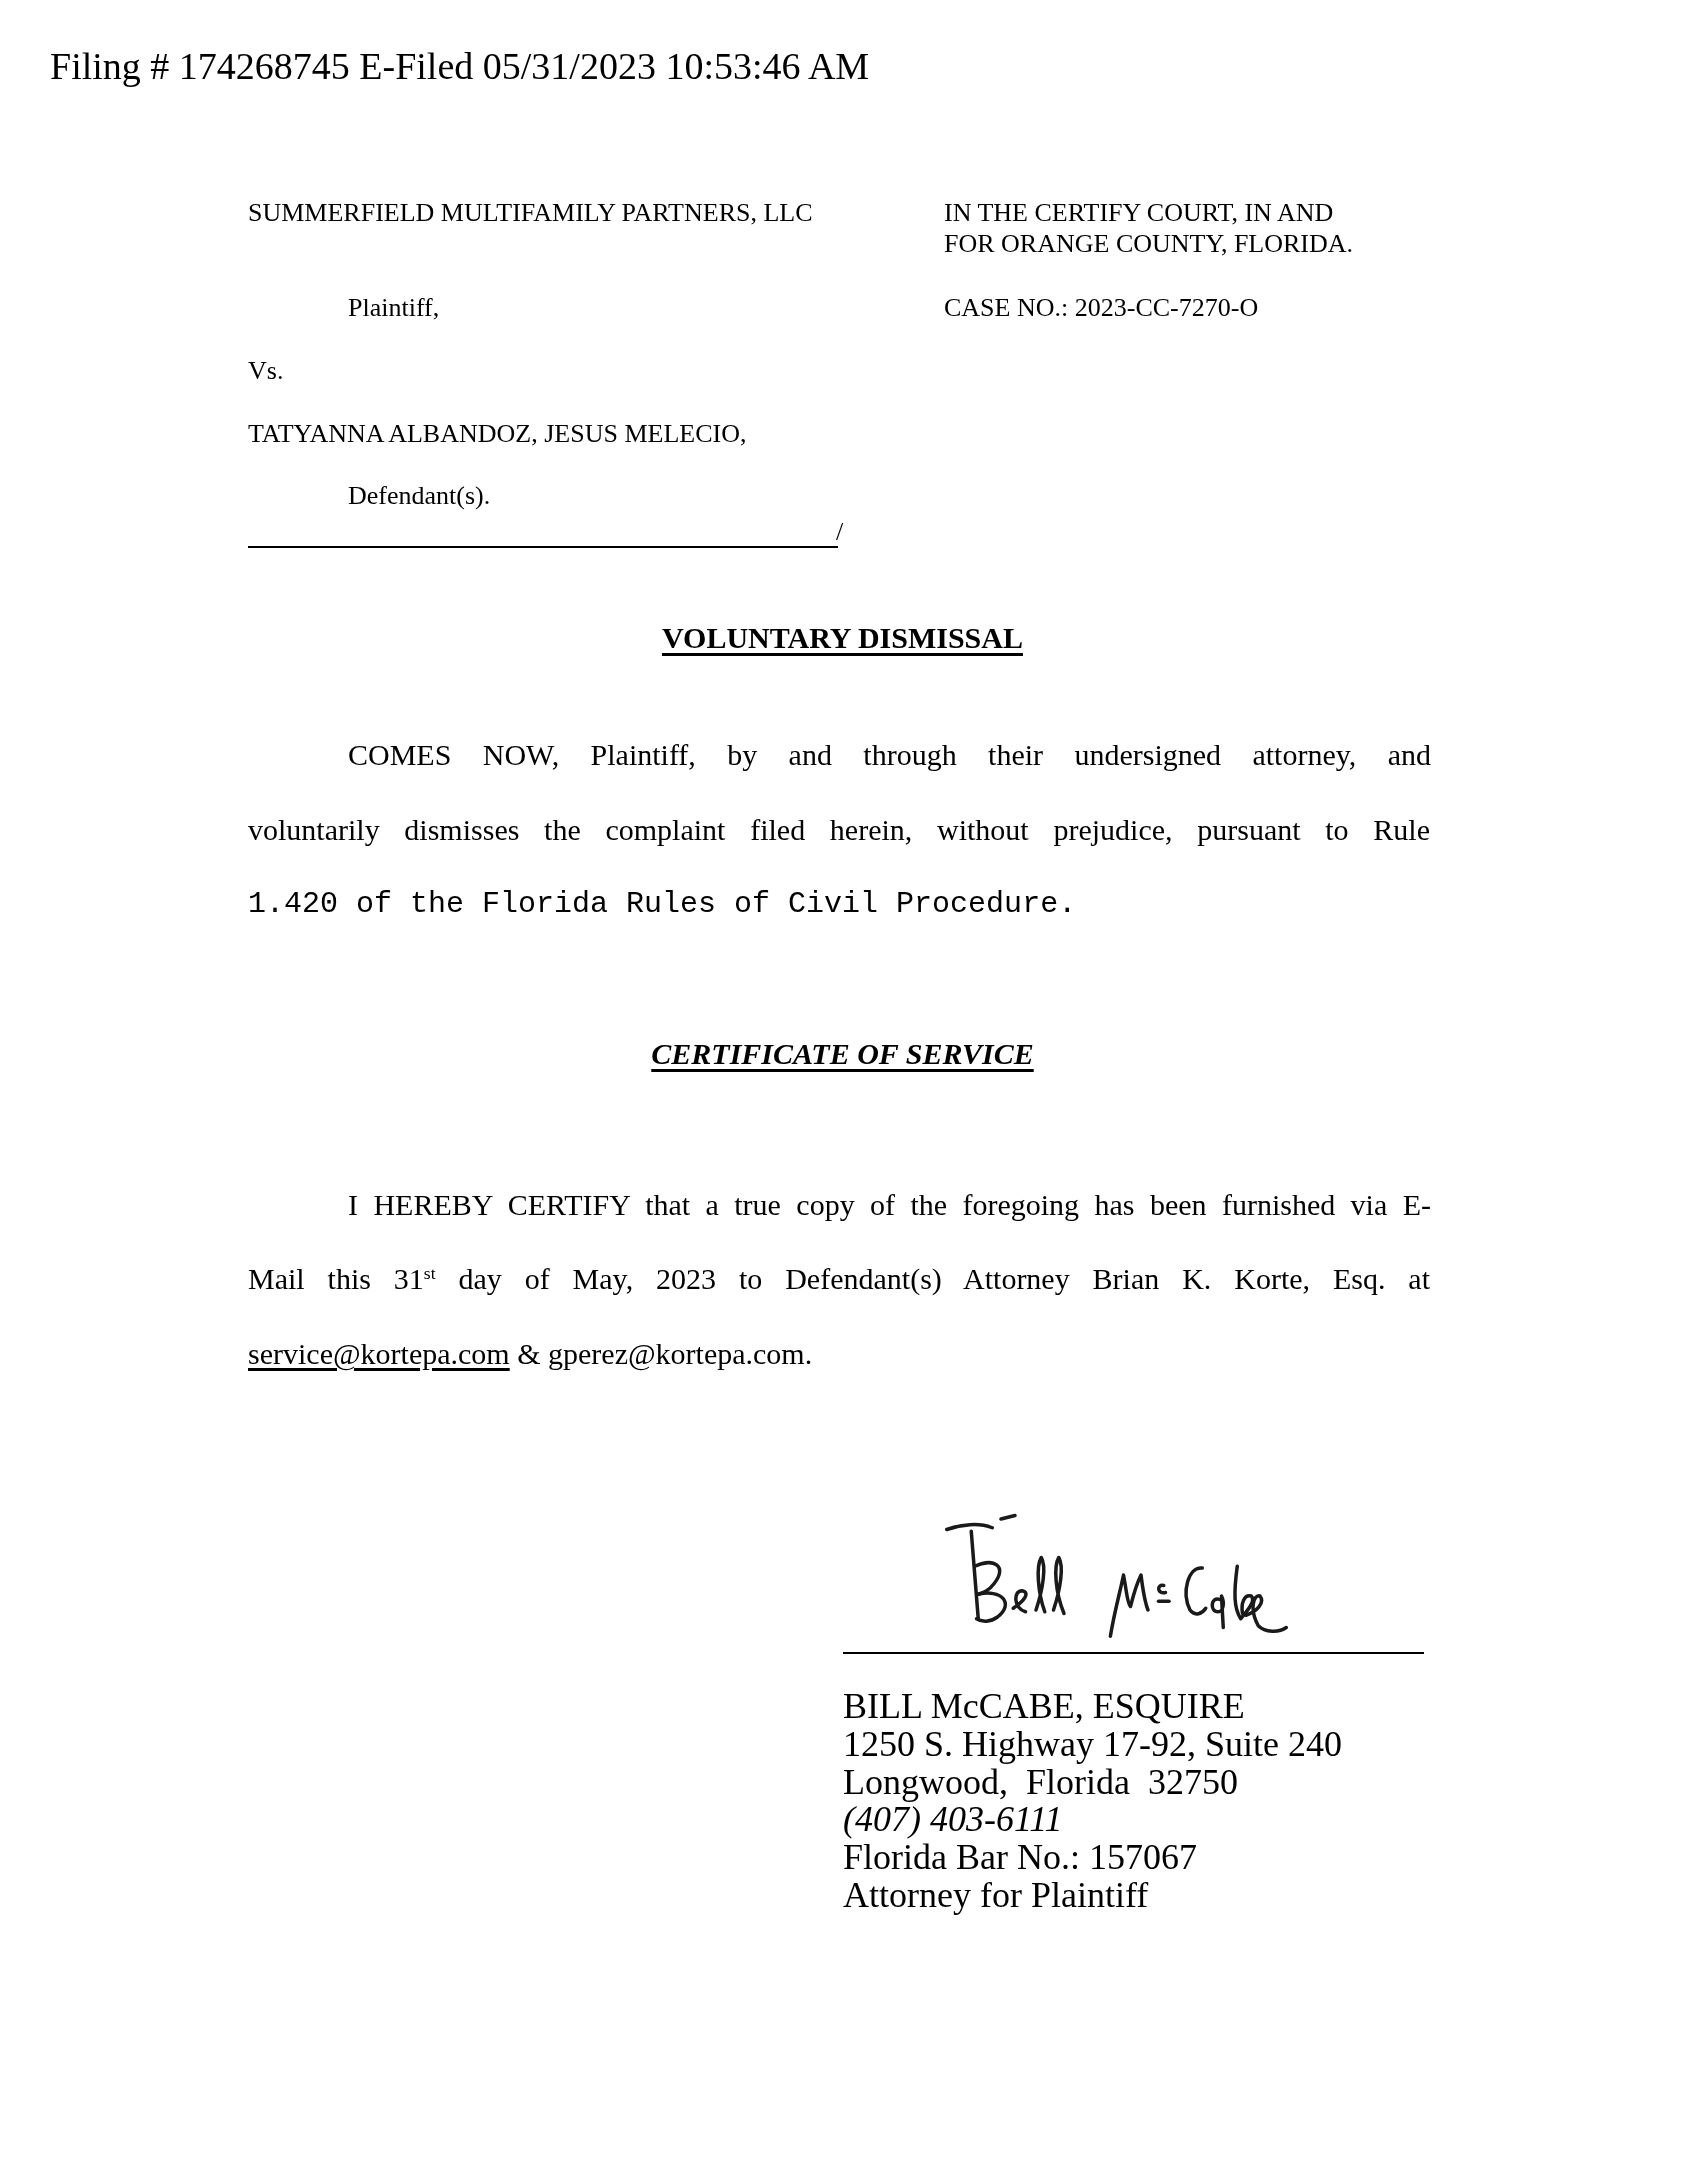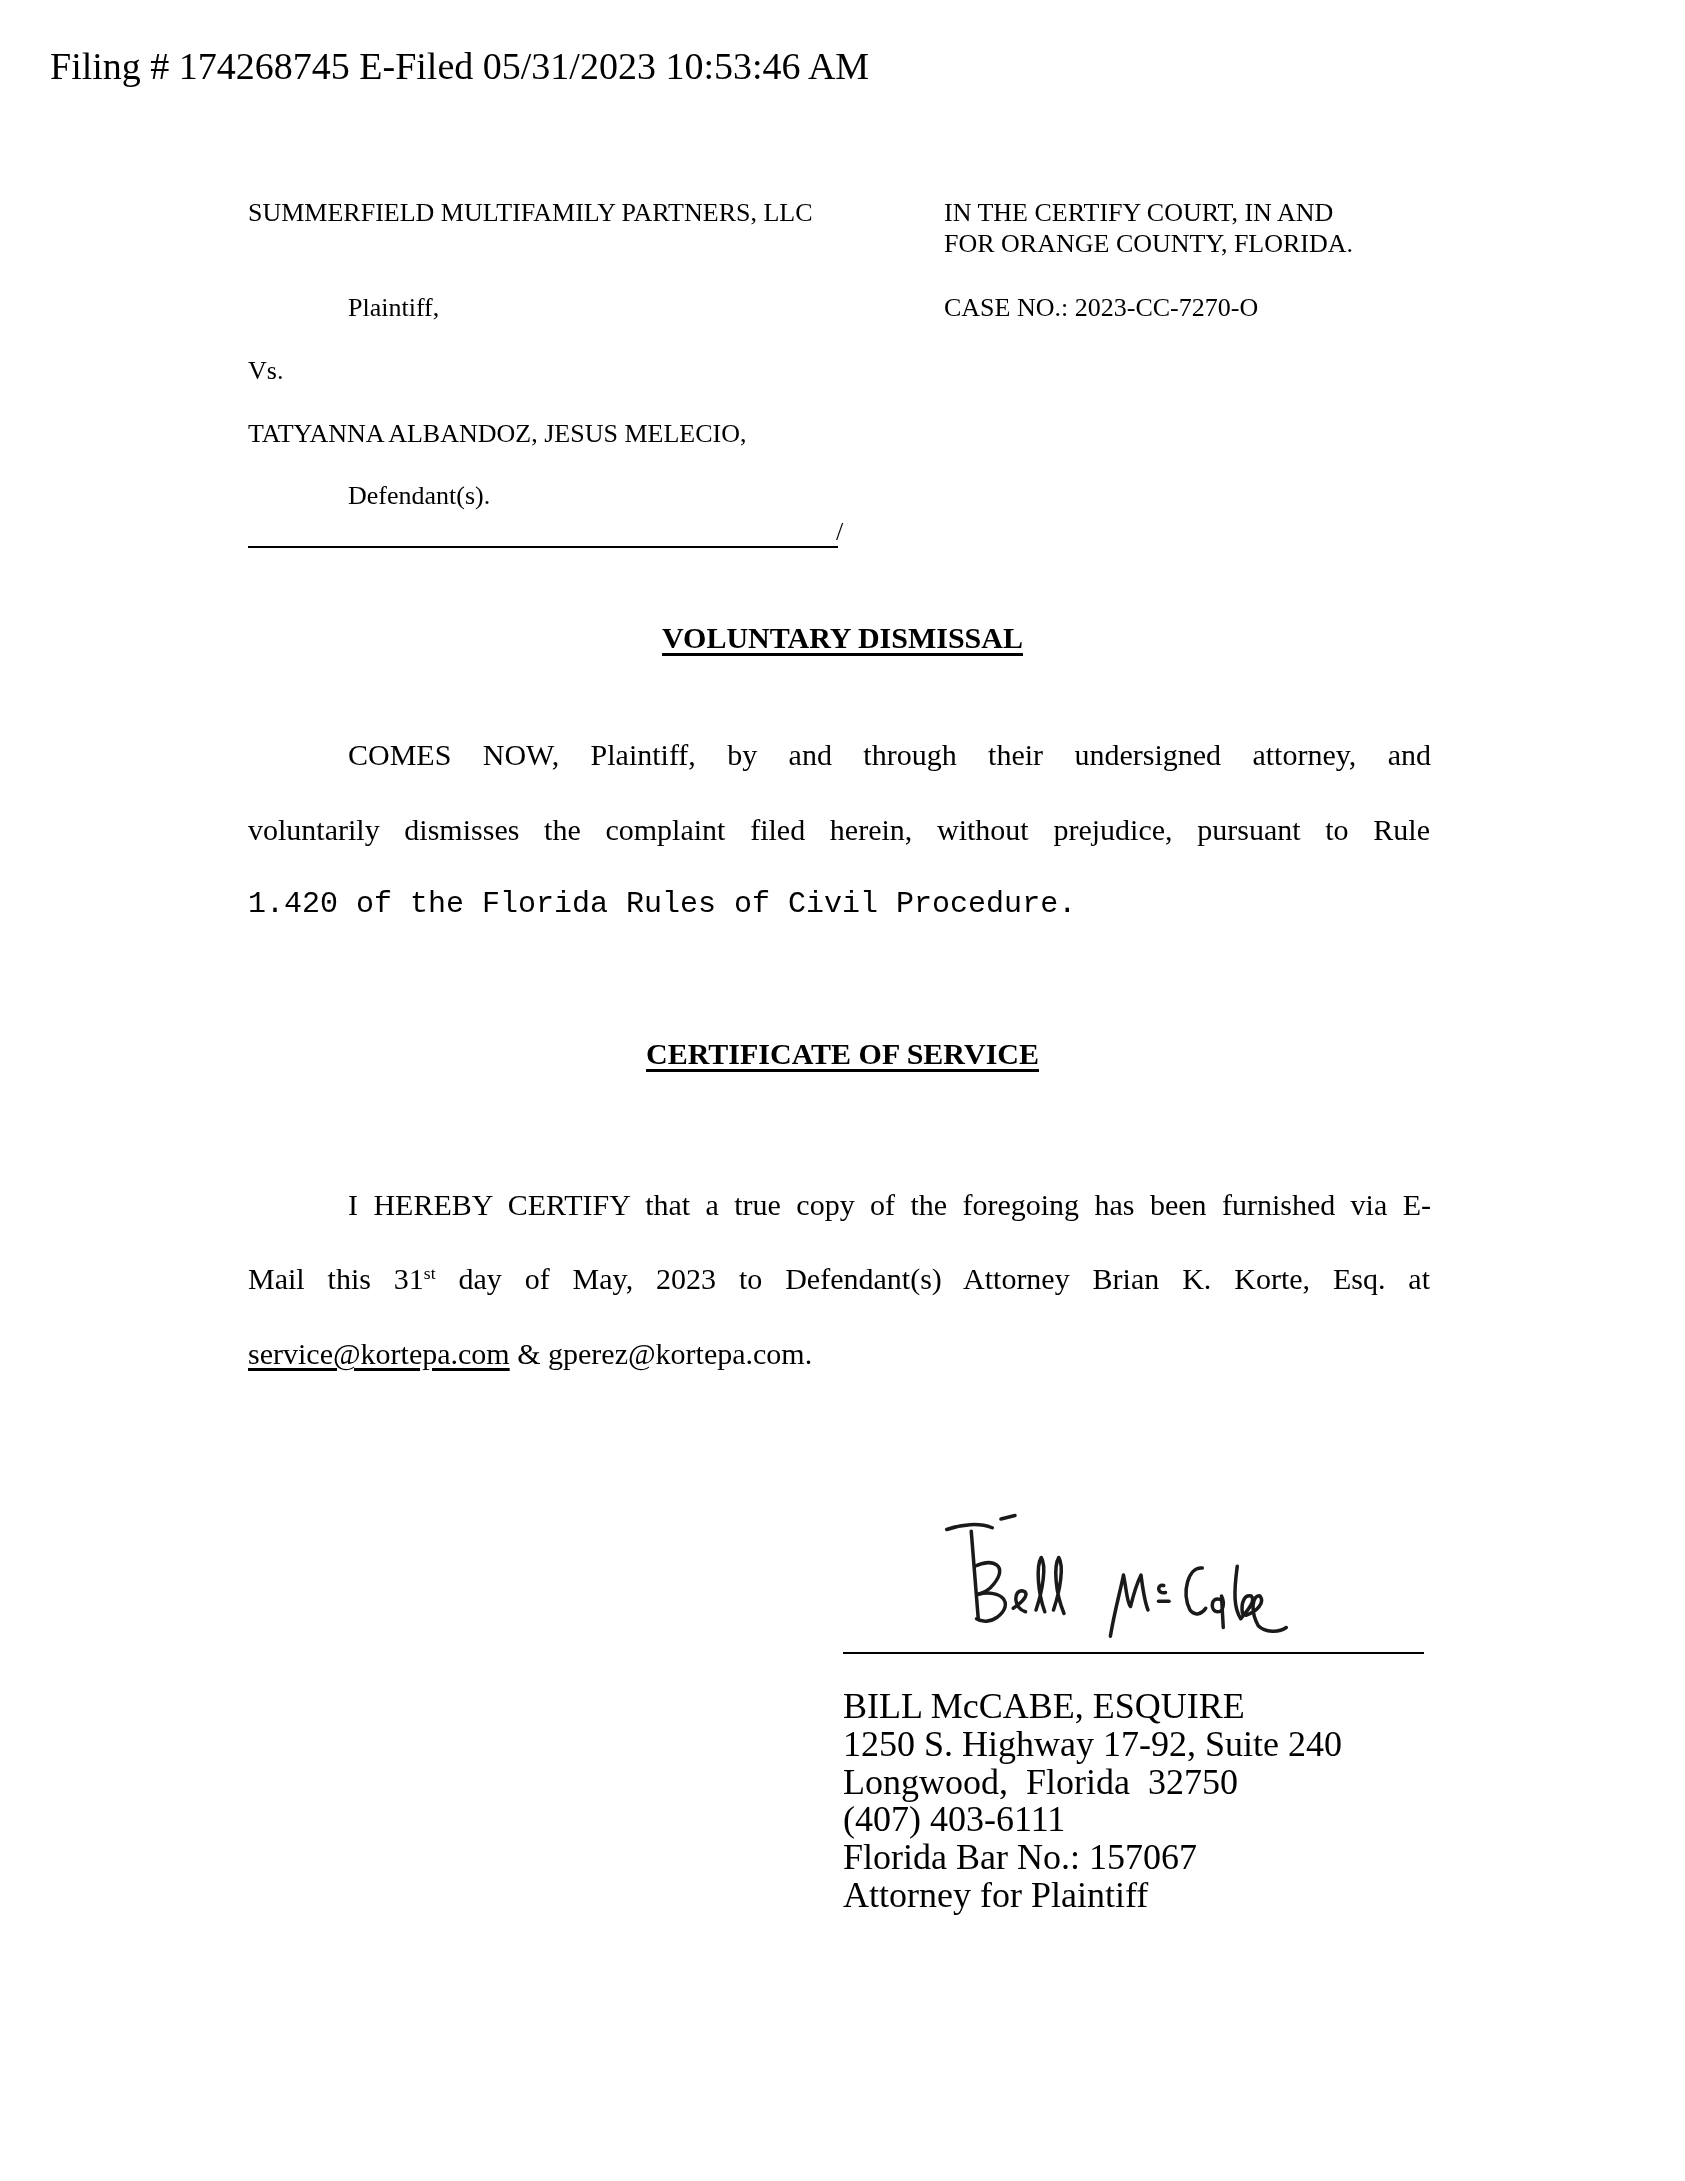--- a/index.html
+++ b/index.html
@@ -31,21 +31,21 @@
 
 <div class="abs cap" style="left:944px; top:197px;">IN THE CERTIFY COURT, IN AND</div>
 <div class="abs cap" style="left:944px; top:228px;">FOR ORANGE COUNTY, FLORIDA.</div>
 <div class="abs cap" style="left:944px; top:292px;">CASE NO.:  2023-CC-7270-O</div>
 
 <div class="heading" style="top:620px;">VOLUNTARY DISMISSAL</div>
 <div class="justify-line" style="top:737px; left:348px; width:1083px;">COMES NOW, Plaintiff, by and through their undersigned attorney, and</div>
 <div class="justify-line" style="top:812px;">voluntarily dismisses the complaint filed herein, without prejudice, pursuant to Rule</div>
 <div class="abs body" style="left:248px; top:887px; line-height:35px;font-family:Liberation Mono, monospace;">1.420 of the Florida Rules of Civil Procedure.</div>
 
-<div class="heading" style="top:1036px;">CERTIFICATE OF SERVICE</div>
+<div class="heading" style="top:1036px;font-style:italic;">CERTIFICATE OF SERVICE</div>
 <div class="justify-line" style="top:1187px; left:348px; width:1083px;">I HEREBY CERTIFY that a true copy of the foregoing has been furnished via E-</div>
 <div class="justify-line" style="top:1261px;"><span>Mail this 31</span><sup>st</sup><span> day of May, 2023 to Defendant(s) Attorney Brian K. Korte, Esq. at</span></div>
 <div class="abs body" style="left:248px; top:1336px; line-height:35px;"><a class="link">service@kortepa.com</a><span> &amp; gperez@kortepa.com.</span></div>
 
 <svg class="abs" style="left:939px; top:1505px;" width="369" height="140" viewBox="0 0 420 160">
   <g fill="none" stroke="#1a1a1a" stroke-width="4" stroke-linecap="round" stroke-linejoin="round">
 
     <path d="M8 28 C25 22, 45 20, 60 26"></path>
     <path d="M36 30 L44 130"></path>
     <path d="M40 70 C62 60, 78 70, 62 90 C56 98, 50 100, 44 102"></path>
@@ -65,16 +65,16 @@
     <path d="M320 108 C310 104, 308 122, 318 122 C324 122, 326 112, 322 104 L324 140"></path>
     <path d="M340 70 C336 100, 336 118, 344 130 C350 122, 362 110, 356 104 C348 102, 344 112, 346 124"></path>
     <path d="M350 126 C362 122, 372 112, 366 104 C358 102, 354 120, 364 138 C372 146, 388 146, 396 140"></path>
   </g>
 </svg>
 <div class="rule" style="left:843px; top:1652px; width:581px;"></div>
 
 <div class="sig-block" style="top:1687px;">BILL McCABE, ESQUIRE</div>
 <div class="sig-block" style="top:1725px;">1250 S. Highway 17-92, Suite 240</div>
 <div class="sig-block" style="top:1763px; white-space:pre;">Longwood,  Florida  32750</div>
-<div class="sig-block" style="top:1800px;">(407) 403-6111</div>
+<div class="sig-block" style="top:1800px;font-style:italic;">(407) 403-6111</div>
 <div class="sig-block" style="top:1838px;">Florida Bar No.: 157067</div>
 <div class="sig-block" style="top:1876px;">Attorney for Plaintiff</div>
 
 
 </body></html>

